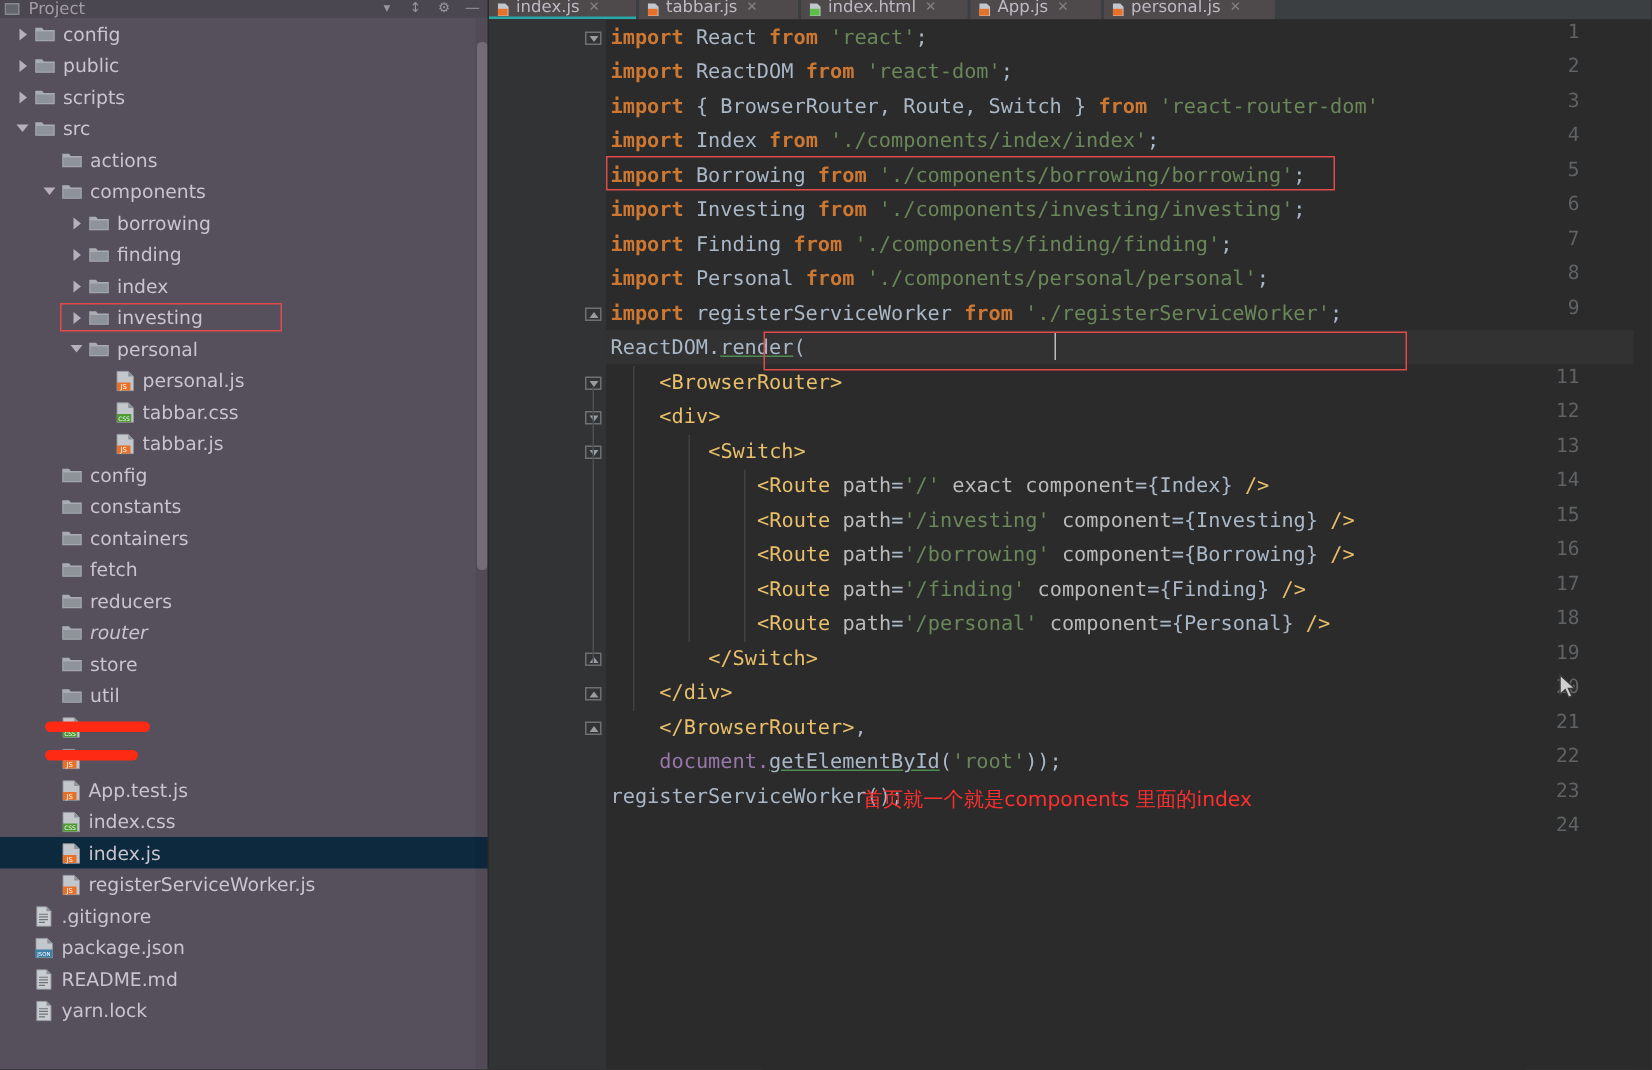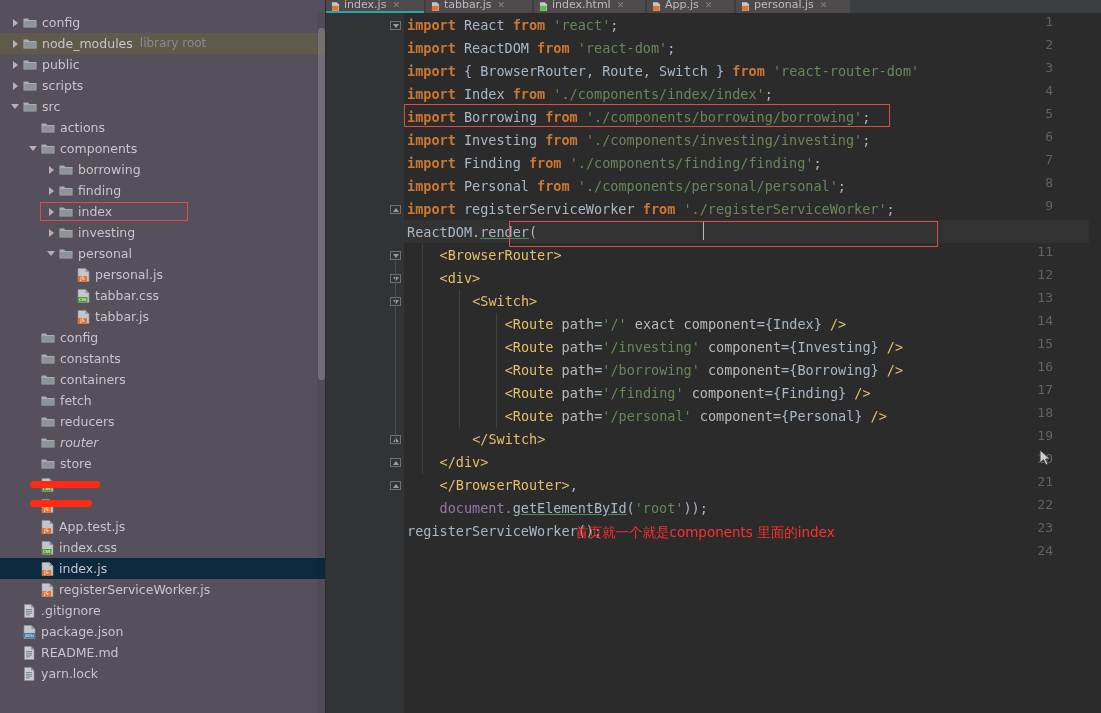--- a/index.html
+++ b/index.html
@@ -197,38 +197,42 @@
     position:absolute;pointer-events:none;
   }
 </style>
 </head>
 <body>
 
 <div class="app">
 
   <div class="sidebar">
 
+    <div class="panel-header">
+      <svg class="ph-icon" viewBox="0 0 11 10">
+        <rect x="0" y="1" width="10" height="8" fill="#9aa0a6"></rect>
+        <rect x="1" y="2" width="8" height="6" fill="#6d7176"></rect>
+      </svg>
+      <div class="ph-title">Project</div>
+      <div class="ph-actions">
+        <span>▾</span>
+        <span>↕</span>
+        <span>⚙</span>
+        <span>―</span>
+      </div>
+    </div>
 
     <div class="tree" id="tree">
         <div class="row" style="padding-left: 10px;">
           <span class="arrow closed"></span>
           <svg class="ic" width="14" height="12" viewBox="0 0 14 12">
             <path d="M0.5,1.5 L5,1.5 L6.2,3 L13.5,3 L13.5,10.5 L0.5,10.5 Z" fill="#a9adb3"></path>
             <path d="M1.2,4 L12.8,4 L12.8,9.9 L1.2,9.9 Z" fill="#8e939a"></path>
           </svg>
           <span class="label">config</span>
-        </div>
-        <div class="row hover" style="padding-left: 10px;">
-          <span class="arrow closed"></span>
-          <svg class="ic" width="14" height="12" viewBox="0 0 14 12">
-            <path d="M0.5,1.5 L5,1.5 L6.2,3 L13.5,3 L13.5,10.5 L0.5,10.5 Z" fill="#a9adb3"></path>
-            <path d="M1.2,4 L12.8,4 L12.8,9.9 L1.2,9.9 Z" fill="#8e939a"></path>
-          </svg>
-          <span class="label">node_modules</span>
-          <span class="sublabel">library root</span>
         </div>
         <div class="row" style="padding-left: 10px;">
           <span class="arrow closed"></span>
           <svg class="ic" width="14" height="12" viewBox="0 0 14 12">
             <path d="M0.5,1.5 L5,1.5 L6.2,3 L13.5,3 L13.5,10.5 L0.5,10.5 Z" fill="#a9adb3"></path>
             <path d="M1.2,4 L12.8,4 L12.8,9.9 L1.2,9.9 Z" fill="#8e939a"></path>
           </svg>
           <span class="label">public</span>
         </div>
         <div class="row" style="padding-left: 10px;">
@@ -381,20 +385,28 @@
           </svg>
           <span class="label">router</span>
         </div>
         <div class="row" style="padding-left: 28px;">
           <span class="arrow"></span>
           <svg class="ic" width="14" height="12" viewBox="0 0 14 12">
             <path d="M0.5,1.5 L5,1.5 L6.2,3 L13.5,3 L13.5,10.5 L0.5,10.5 Z" fill="#a9adb3"></path>
             <path d="M1.2,4 L12.8,4 L12.8,9.9 L1.2,9.9 Z" fill="#8e939a"></path>
           </svg>
           <span class="label">store</span>
+        </div>
+        <div class="row" style="padding-left: 28px;">
+          <span class="arrow"></span>
+          <svg class="ic" width="14" height="12" viewBox="0 0 14 12">
+            <path d="M0.5,1.5 L5,1.5 L6.2,3 L13.5,3 L13.5,10.5 L0.5,10.5 Z" fill="#a9adb3"></path>
+            <path d="M1.2,4 L12.8,4 L12.8,9.9 L1.2,9.9 Z" fill="#8e939a"></path>
+          </svg>
+          <span class="label">util</span>
         </div>
         <div class="row" style="padding-left: 28px;">
           <span class="arrow"></span>
           <svg class="ic" width="13" height="14" viewBox="0 0 13 14">
             <path d="M1,0.5 L8.5,0.5 L12,4 L12,13.5 L1,13.5 Z" fill="#c3c7cb" stroke="#8e9399" stroke-width="0.6"></path>
             <path d="M8.5,0.5 L12,4 L8.5,4 Z" fill="#8e9399"></path>
             <rect x="1" y="8" width="9.5" height="5.3" fill="#4e9b34"></rect>
             <text x="5.7" y="12.4" font-size="4" fill="#ffffff" text-anchor="middle" font-family="DejaVu Sans, sans-serif">CSS</text>
           </svg>
           <span class="label"></span>

